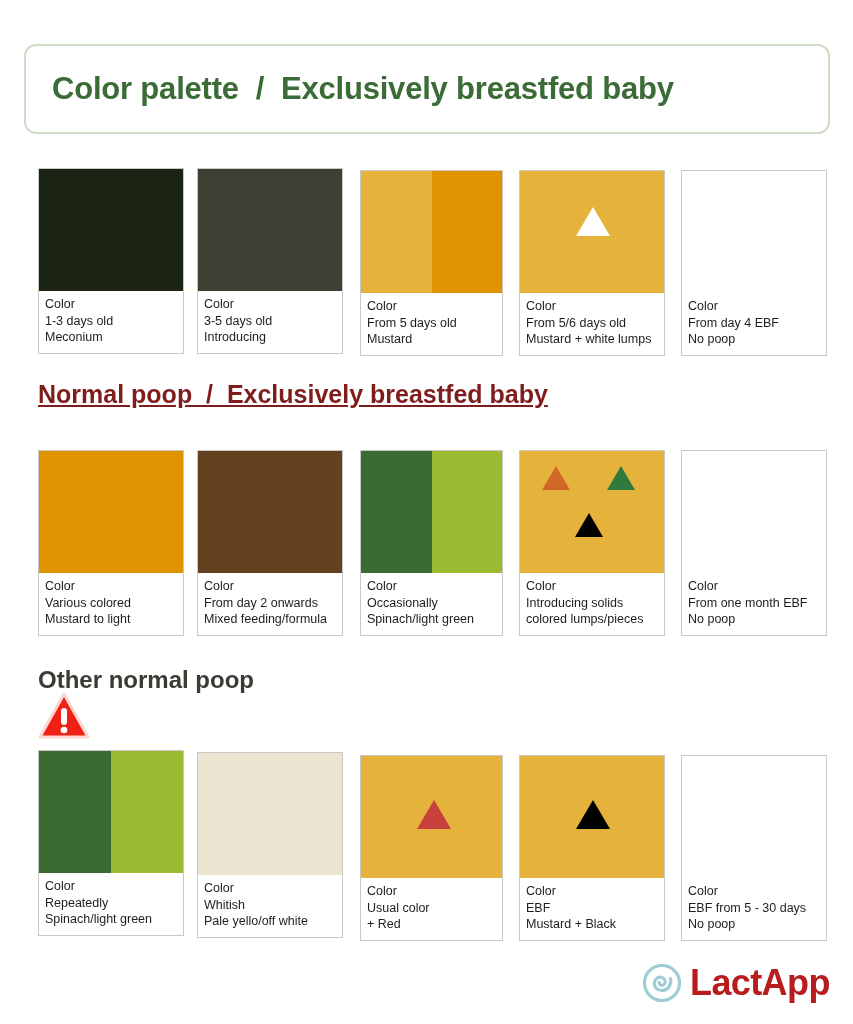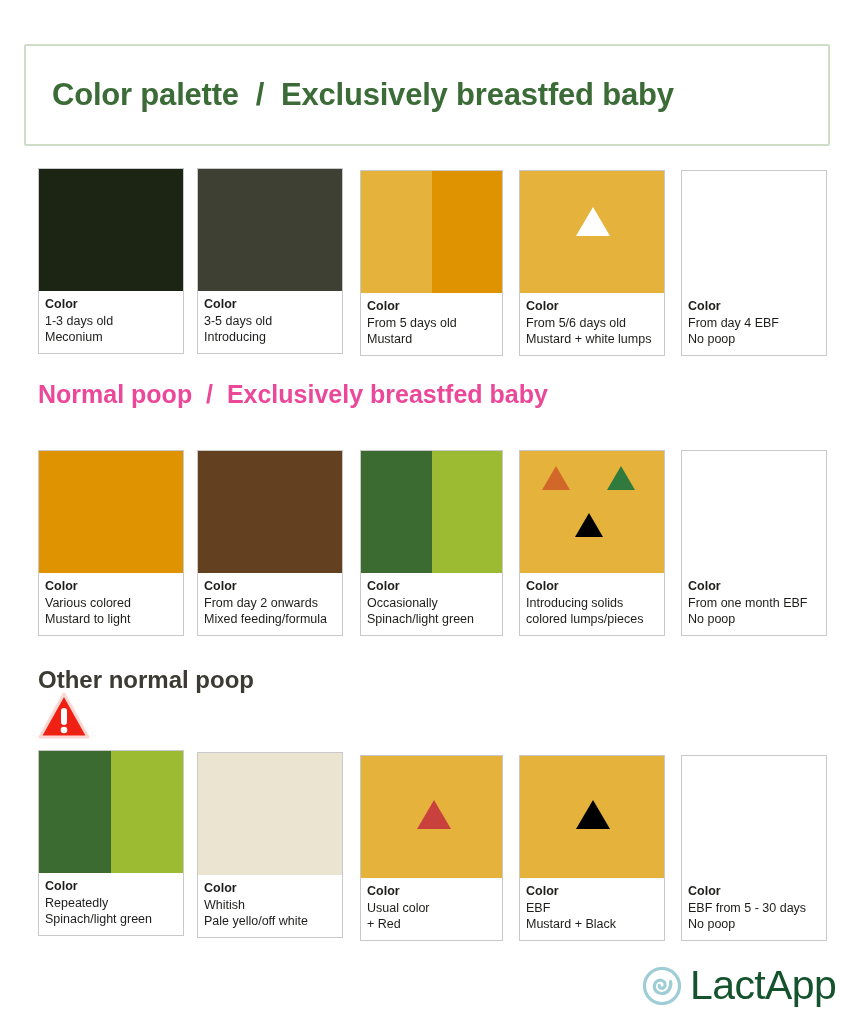--- a/index.html
+++ b/index.html
@@ -8,42 +8,42 @@
     background: #ffffff;
     font-family: "Liberation Sans", sans-serif;
     overflow: hidden;
   }
   .page { position: relative; width: 853px; height: 1024px; }
 
   
   .title-card {
     position: absolute;
     left: 24px; top: 44px;
-    width: 806px; height: 102px;
+    width: 806px; height: 90px;
     border: 2px solid #cfddc6;
-    border-radius: 2px;
+    border-radius: 12px;
     background: #ffffff;
     display: flex; align-items: center;
   }
   .title-text {
     padding-left: 26px;
     font-size: 31px;
     font-weight: bold;
     color: #3b6b36;
     letter-spacing: -0.2px;
     white-space: pre;
   }
 
   
   .heading {
     position: absolute;
     font-weight: bold;
     white-space: pre;
   }
-  .heading.green { color: #ec4899; font-size: 25px; }
+  .heading.green { color: #7f1d1d; font-size: 25px; text-decoration: underline; }
   .heading.dark  { color: #3b3a33; font-size: 24px; margin-top: 16px; }
   .heading.red   { color: #f32015; font-size: 25px; }
 
   #heading-normal-poop { left: 38px; top: 380px; }
   #heading-other-normal { left: 38px; top: 650px; }
   #heading-seek-advice { left: 38px; top: 943px; }
 
   
   .row { position: absolute; left: 0; top: 0; width: 853px; }
   .card {
@@ -62,21 +62,21 @@
     position: relative;
   }
   .swatch .half { height: 100%; }
   .caption {
     padding: 5px 6px 7px 6px;
     background: #ffffff;
     line-height: 1.32;
   }
   .cap-title {
     font-size: 12.5px;
-    font-weight: bold;
+    font-weight: normal;
     color: #1d1d1b;
     white-space: nowrap;
   }
   .cap-line {
     font-size: 12.5px;
     color: #1d1d1b;
     white-space: nowrap;
   }
 
   
@@ -98,23 +98,23 @@
     width: 52px; height: 48px;
   }
 
   
   .logo {
     position: absolute;
     left: 643px; top: 962px;
     display: flex; align-items: center; gap: 9px;
   }
   .logo-text {
-    font-size: 41px;
-    font-weight: normal;
-    color: #14532d;
+    font-size: 36px;
+    font-weight: bold;
+    color: #b91c1c;
     letter-spacing: -0.6px;
   }
 </style>
 </head>
 <body>
 
 <div class="page">
 
   <div class="title-card">
     <div class="title-text">Color palette  /  Exclusively breastfed baby</div>

